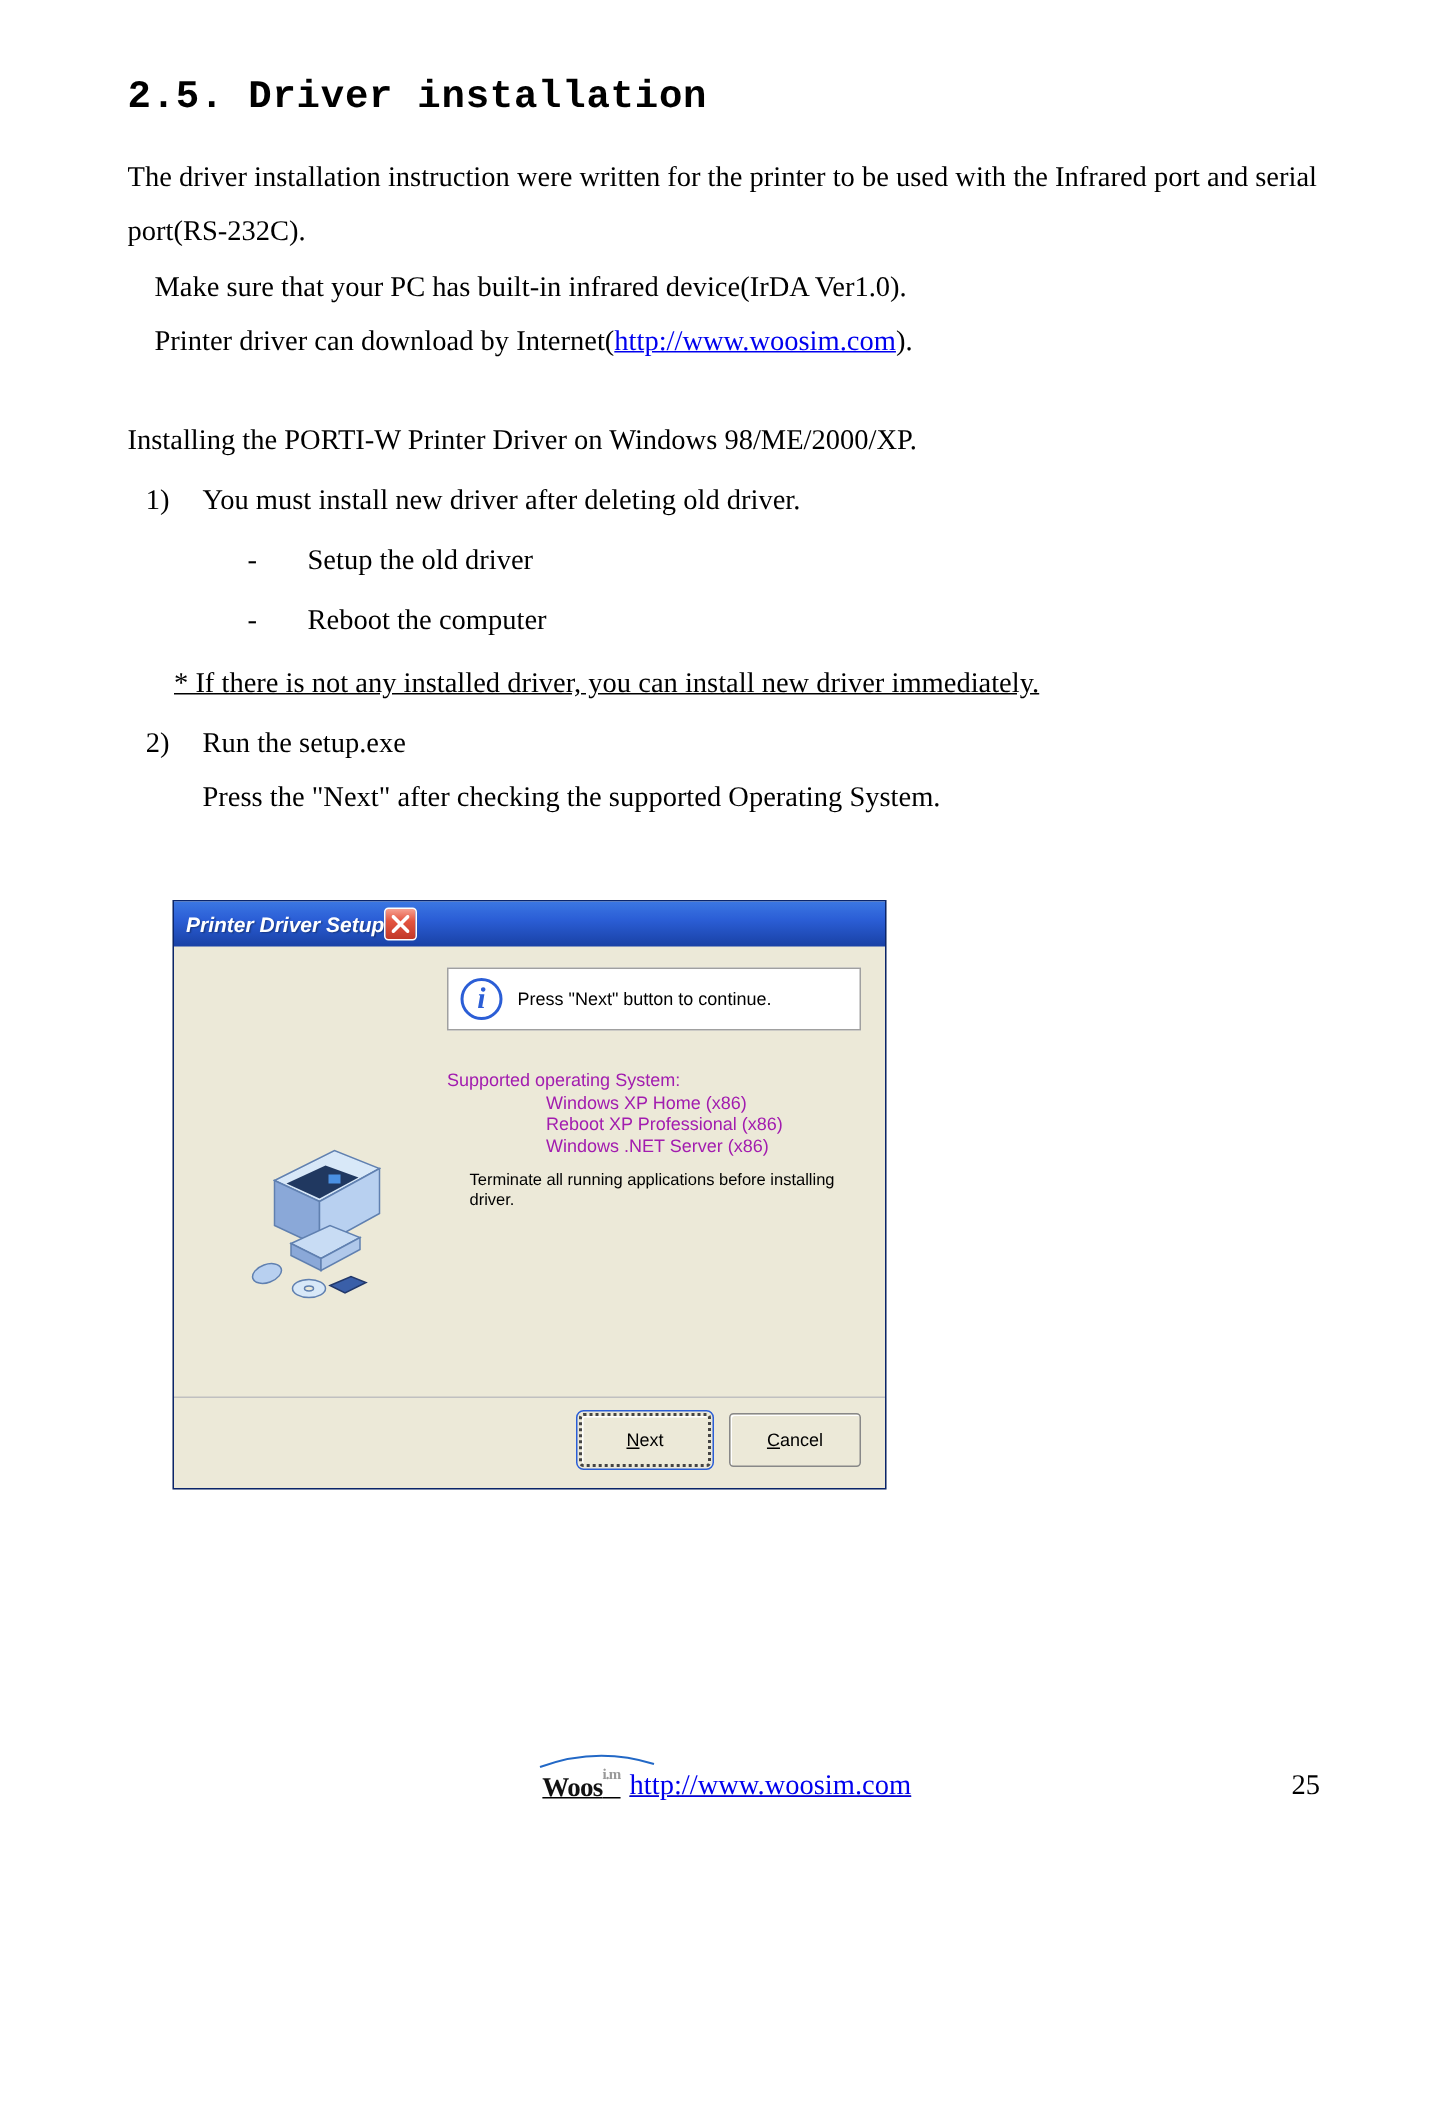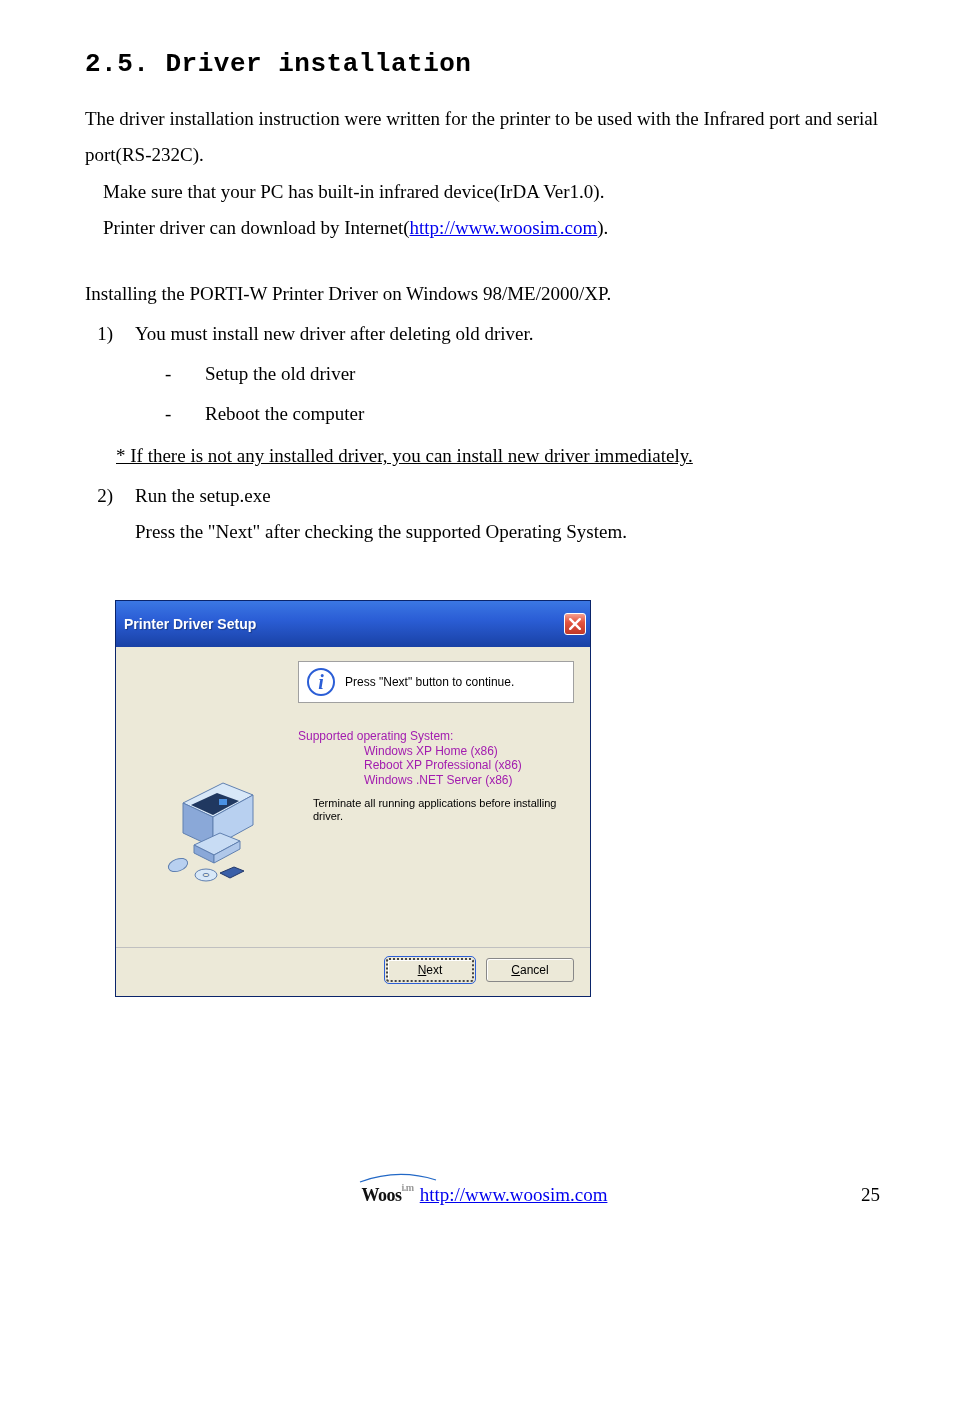--- a/index.html
+++ b/index.html
@@ -35,26 +35,27 @@
   .dialog-wrap { margin: 50px 0 0 30px; }
   .dialog {
     width: 476px;
     border: 1px solid #0a246a;
     background: #ece9d8;
     font-family: Tahoma, Arial, sans-serif;
     font-size: 12px;
     line-height: 1.2;
   }
   .titlebar {
-    height: 46px;
+    height: 30px;
     background: linear-gradient(to bottom, #3b77e3 0%, #2b5ed6 40%, #1941a5 100%);
     display: flex;
     align-items: center;
-    justify-content: space-between;
+    justify-content: flex-start;
     padding: 0 4px 0 8px;
+    font-style: italic;
   }
   .titlebar-text {
     color: #ffffff;
     font-weight: bold;
     font-size: 14px;
     font-family: "Trebuchet MS", Tahoma, sans-serif;
     text-shadow: 1px 1px 1px rgba(0,0,0,0.3);
   }
   .close-btn {
     width: 22px; height: 22px;
@@ -107,21 +108,21 @@
   .os-list .indent { margin-left: 66px; }
   .terminate { margin-top: 10px; font-size: 11px; margin-left: 15px; }
   .button-row {
     border-top: 1px solid #c0c0c0;
     padding: 10px 16px 14px 0;
     display: flex;
     justify-content: flex-end;
     gap: 12px;
   }
   .win-btn {
-    width: 88px; height: 24px;
+    width: 88px; height: 36px;
     background: #ece9d8;
     border: 1px solid #888;
     border-radius: 3px;
     font-family: Tahoma, Arial, sans-serif;
     font-size: 12px;
     cursor: pointer;
     box-shadow: inset 1px 1px 0 #fff;
   }
   .win-btn.default {
     border: 2px dotted #444;
@@ -134,20 +135,21 @@
   .computer-svg { width: 130px; height: 130px; }
 
   
   .footer {
     margin-top: 180px;
     display: flex;
     align-items: center;
     justify-content: center;
     gap: 6px;
     position: relative;
+    text-decoration: underline;
   }
   .page-num {
     position: absolute;
     right: 4px;
     font-size: 19px;
     color: #000;
   }
   .footer-link { color: #0000ee; text-decoration: underline; font-size: 19px; }
   .logo-text {
     font-family: 'Times New Roman', serif;

